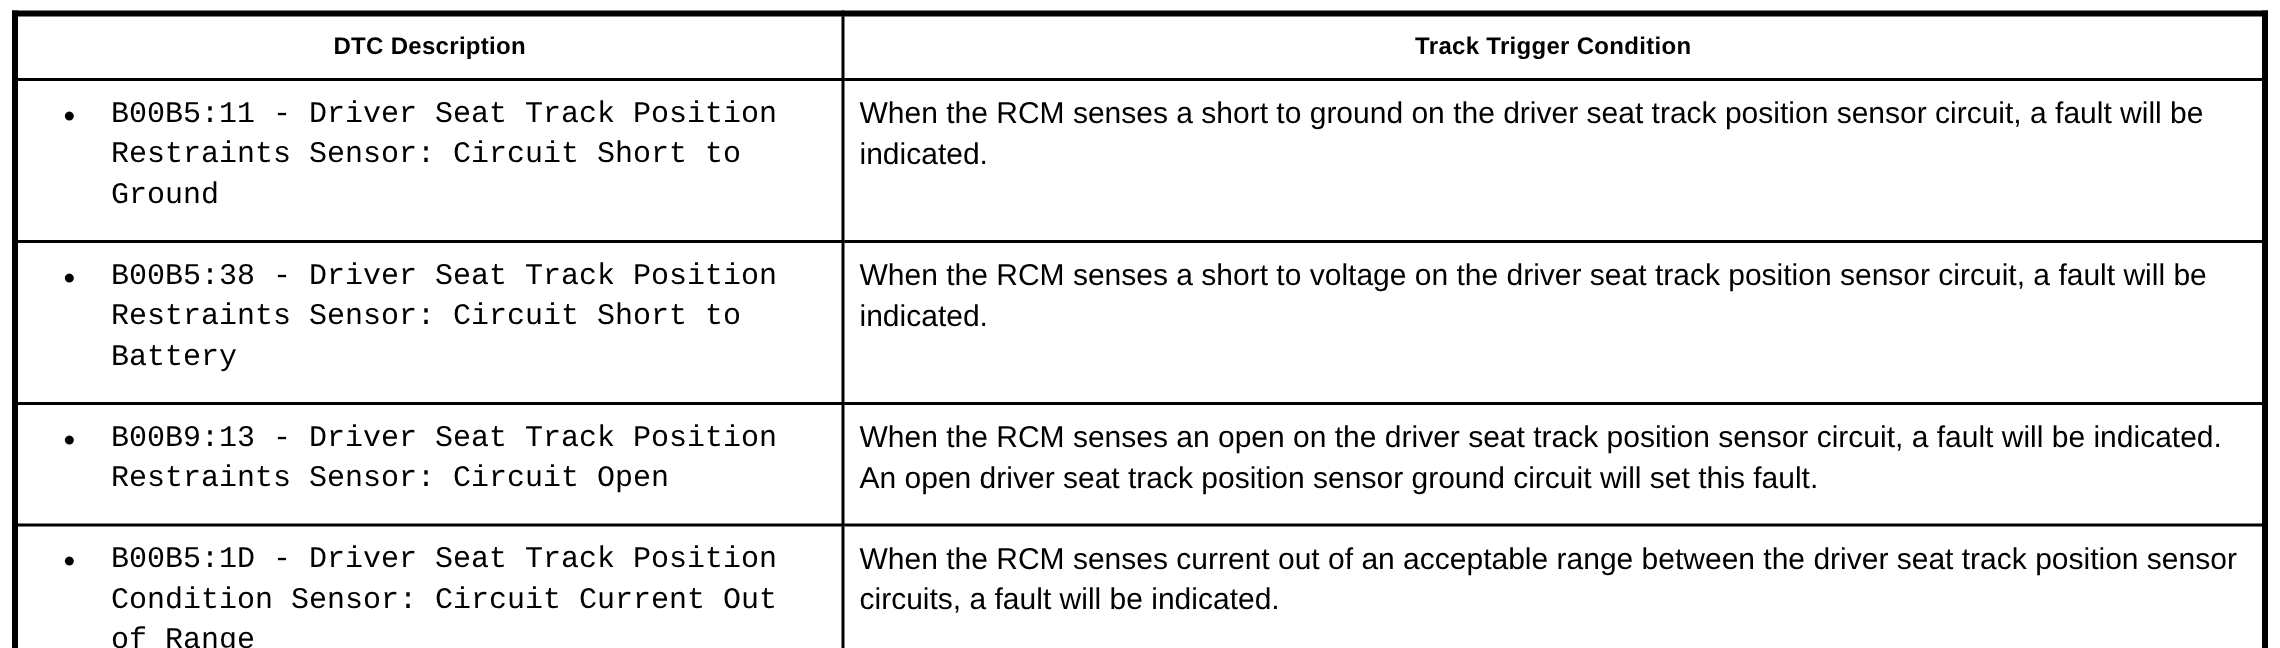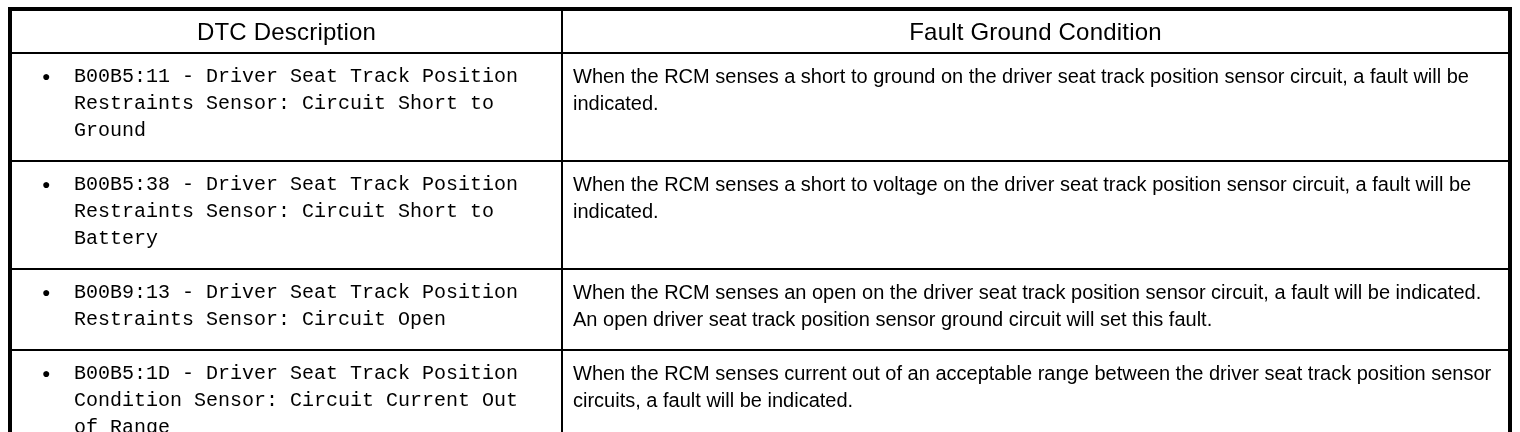--- a/index.html
+++ b/index.html
@@ -25,22 +25,22 @@
   }
   table.dtc-table th,
   table.dtc-table td {
     border: 2px solid #000000;
     box-sizing: border-box;
   }
   col.col-dtc  { width: 36.8%; }
   col.col-cond { width: 63.2%; }
   th.header-cell {
     height: 44px;
-    font-size: 24px;
-    font-weight: normal;
+    font-size: 16px;
+    font-weight: bold;
     text-align: center;
     vertical-align: middle;
     padding: 2px 6px;
     letter-spacing: 0.2px;
   }
   td.body-cell {
     vertical-align: top;
     font-size: 20px;
     line-height: 27px;
     padding: 9px 14px 16px 12px;
@@ -70,21 +70,21 @@
 
 <div class="page">
   <table class="dtc-table">
     <colgroup>
       <col class="col-dtc">
       <col class="col-cond">
     </colgroup>
     <thead>
       <tr>
         <th class="header-cell">DTC Description</th>
-        <th class="header-cell">Fault Ground Condition</th>
+        <th class="header-cell">Track Trigger Condition</th>
       </tr>
     </thead>
     <tbody>
       <tr>
         <td class="body-cell dtc-cell">
           <div class="cell-inner">
             <span class="bullet">●</span>
             <span class="dtc-text">B00B5:11 - Driver Seat Track Position Restraints Sensor: Circuit Short to Ground</span>
           </div>
         </td>

